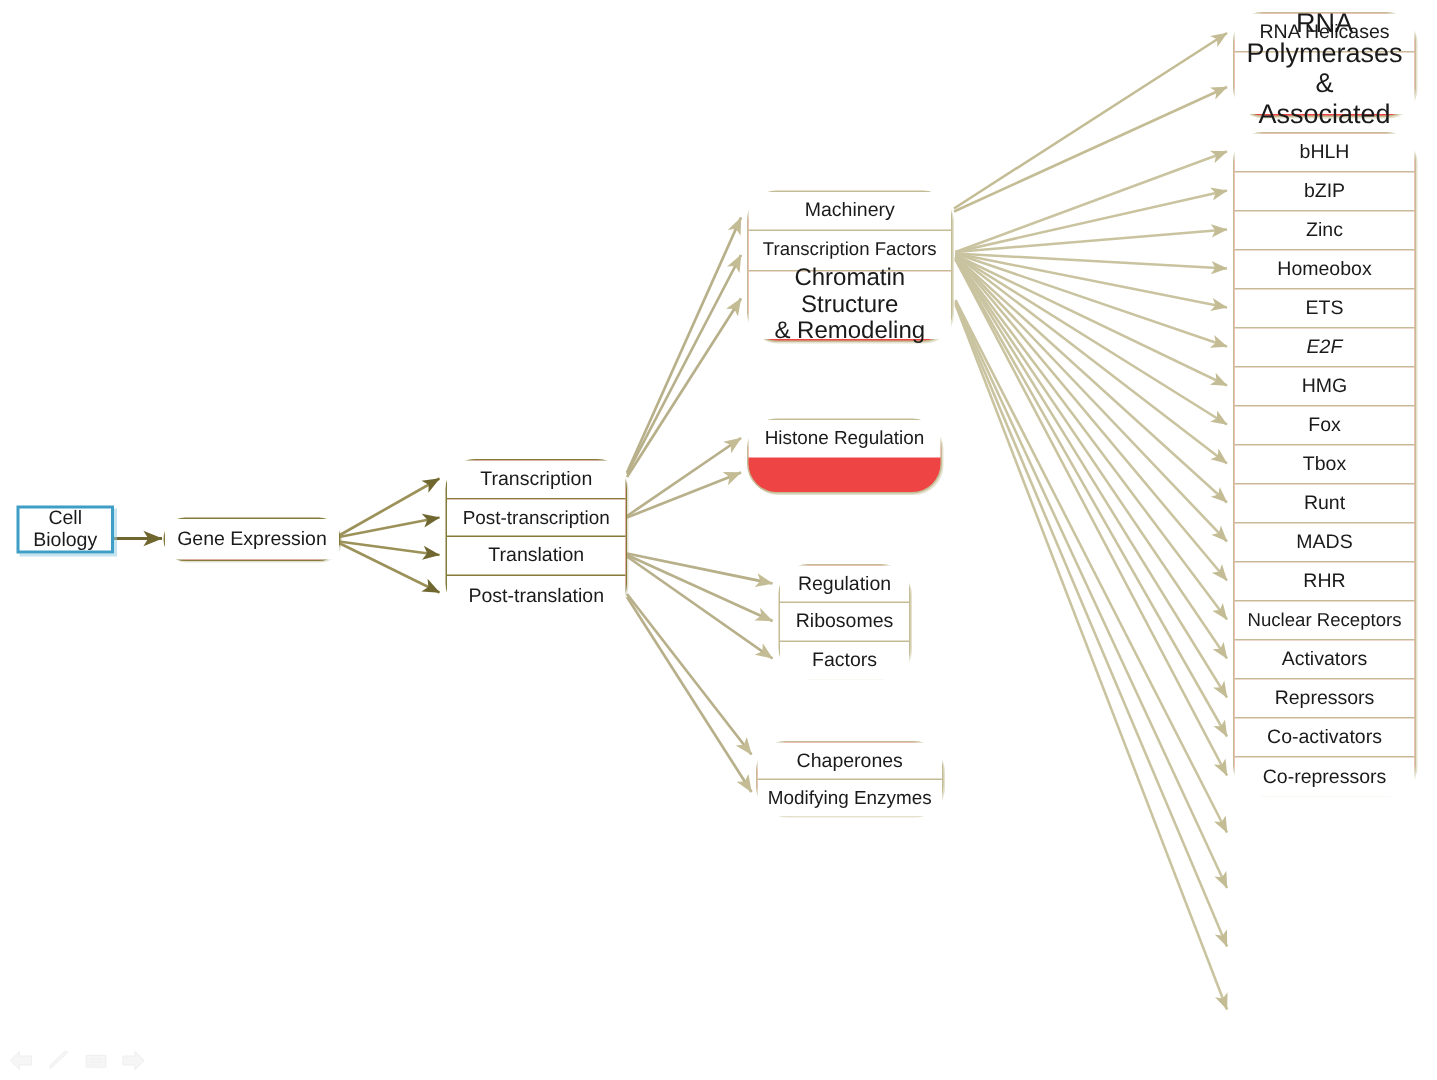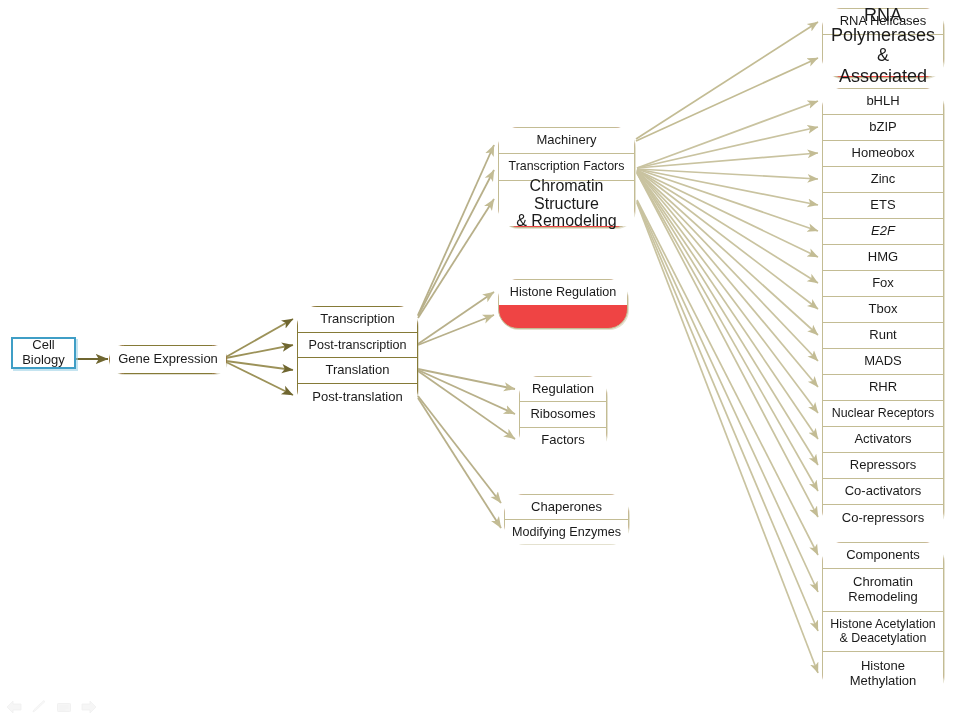--- a/index.html
+++ b/index.html
@@ -251,24 +251,24 @@
   </div>
 
   <div class="node-stack stack-khaki" style="left:822px; top:88px; width:122px; height:442px;">
     <div class="node" style="height:26px;">
       <span>bHLH</span>
     </div>
     <div class="node" style="height:26px;">
       <span>bZIP</span>
     </div>
     <div class="node" style="height:26px;">
+      <span>Zinc</span>
+    </div>
+    <div class="node" style="height:26px;">
       <span>Homeobox</span>
-    </div>
-    <div class="node" style="height:26px;">
-      <span>Zinc</span>
     </div>
     <div class="node" style="height:26px;">
       <span>ETS</span>
     </div>
     <div class="node" style="height:26px;font-style:italic;">
       <span>E2F</span>
     </div>
     <div class="node" style="height:26px;">
       <span>HMG</span>
     </div>
@@ -297,37 +297,20 @@
       <span>Repressors</span>
     </div>
     <div class="node" style="height:26px;">
       <span>Co-activators</span>
     </div>
     <div class="node" style="height:26px;">
       <span>Co-repressors</span>
     </div>
   </div>
 
-  <div class="node-stack stack-khaki" style="left:822px; top:542px; width:122px; height:152px;">
-    <div class="node" style="height:26px;">
-      <span>Components</span>
-    </div>
-    <div class="node" style="height:43px;">
-      <span>Chromatin
-Remodeling</span>
-    </div>
-    <div class="node" style="height:40px; font-size:12.4px;">
-      <span>Histone Acetylation
-&amp; Deacetylation</span>
-    </div>
-    <div class="node" style="height:43px;">
-      <span>Histone
-Methylation</span>
-    </div>
-  </div>
 
   <div class="tool-strip">
     <span>
       <svg width="16" height="14" viewBox="0 0 16 14" aria-hidden="true">
         <path d="M7 1 L1 7 L7 13 L7 10 L15 10 L15 4 L7 4 Z" fill="#f0f0f0" stroke="#e2e2e2" stroke-width="0.7"></path>
       </svg>
     </span>
     <span>
       <svg width="16" height="14" viewBox="0 0 16 14" aria-hidden="true">
         <path d="M2 12 L4 11 L14 1.6 L12.6 0.6 L2.6 10 Z" fill="#f1f1f1" stroke="#e4e4e4" stroke-width="0.7"></path>

